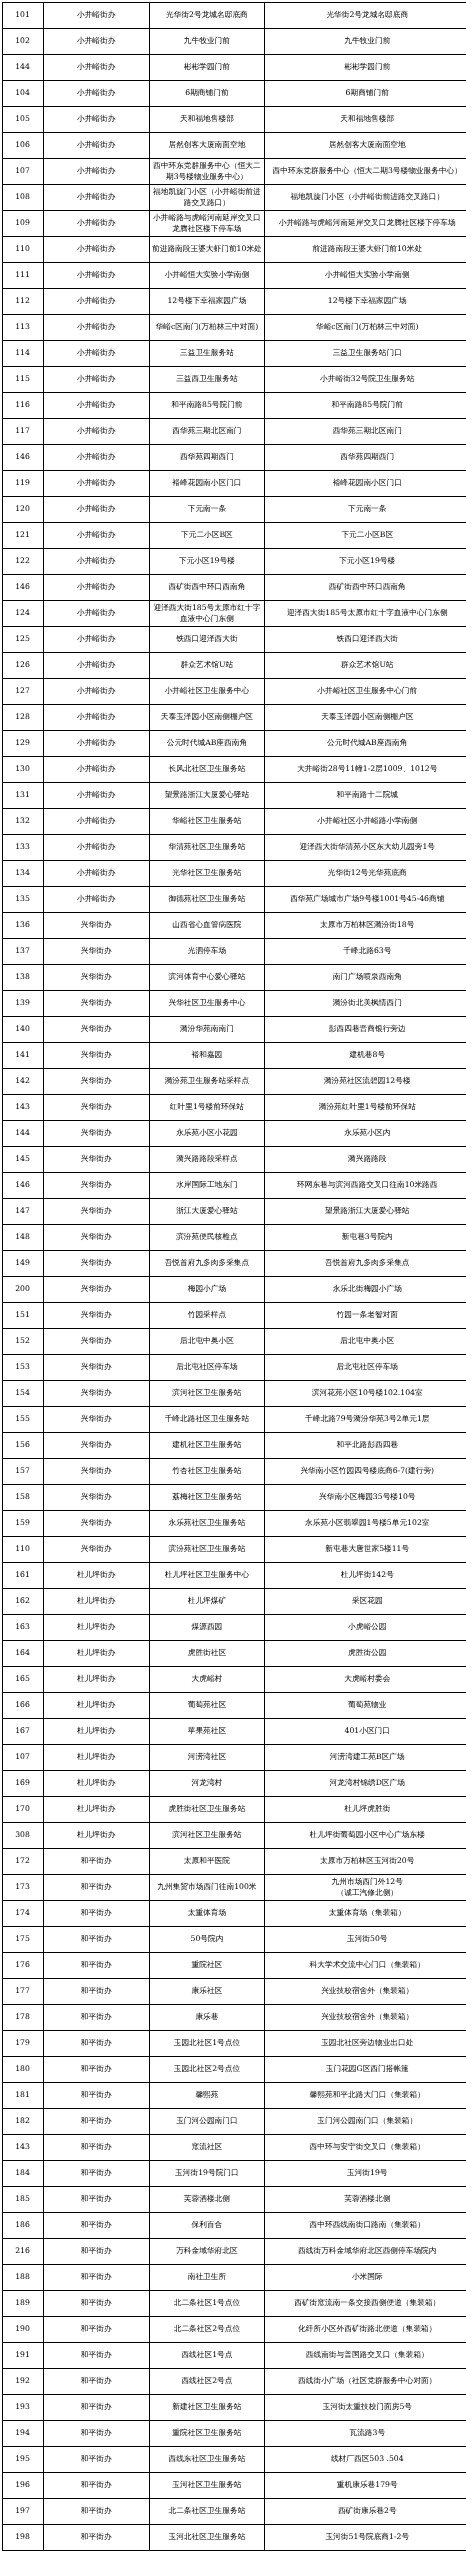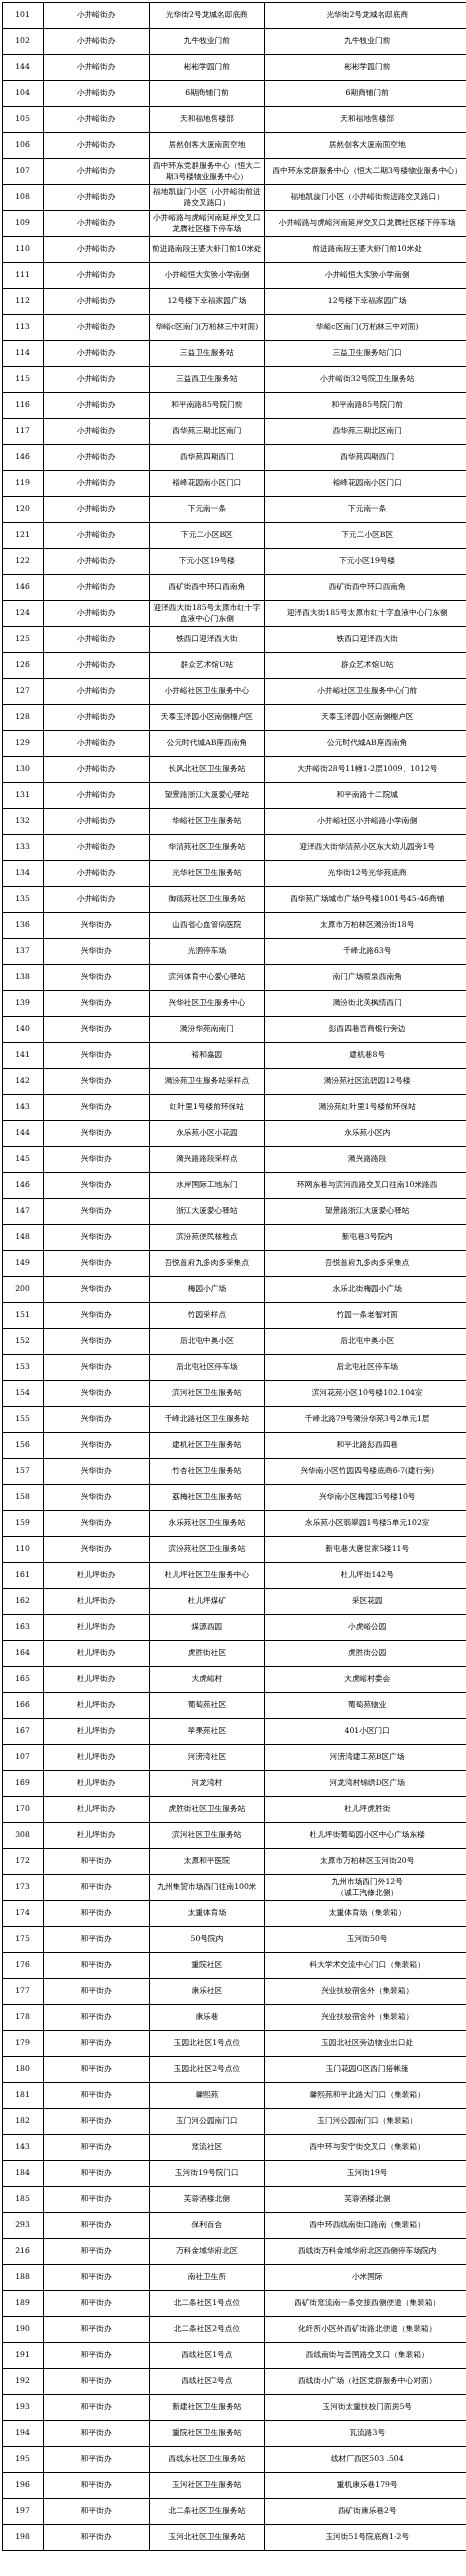--- a/index.html
+++ b/index.html
@@ -546,21 +546,21 @@
         <td>玉河街19号院门口</td>
         <td>玉河街19号</td>
       </tr>
       <tr>
         <td>185</td>
         <td>和平街办</td>
         <td>芙蓉酒楼北侧</td>
         <td>芙蓉酒楼北侧</td>
       </tr>
       <tr>
-        <td>293</td>
+        <td>186</td>
         <td>和平街办</td>
         <td>保利百合</td>
         <td>西中环西线南街口路南（集装箱）</td>
       </tr>
       <tr>
         <td>216</td>
         <td>和平街办</td>
         <td>万科金域华府北区</td>
         <td>西线街万科金域华府北区西侧停车场院内</td>
       </tr>

